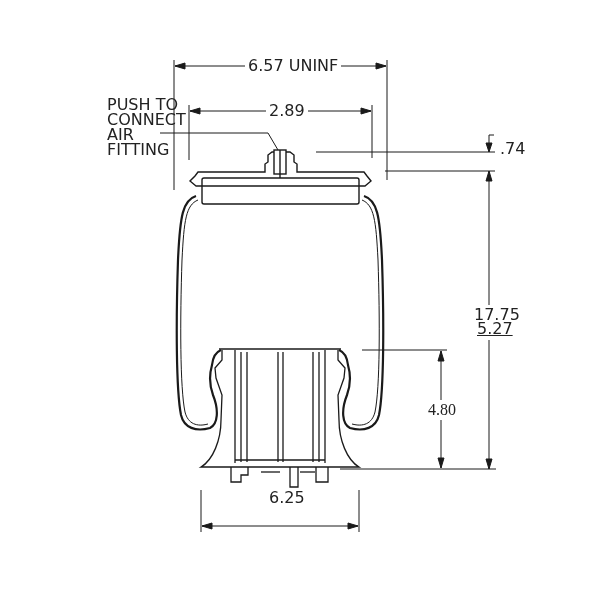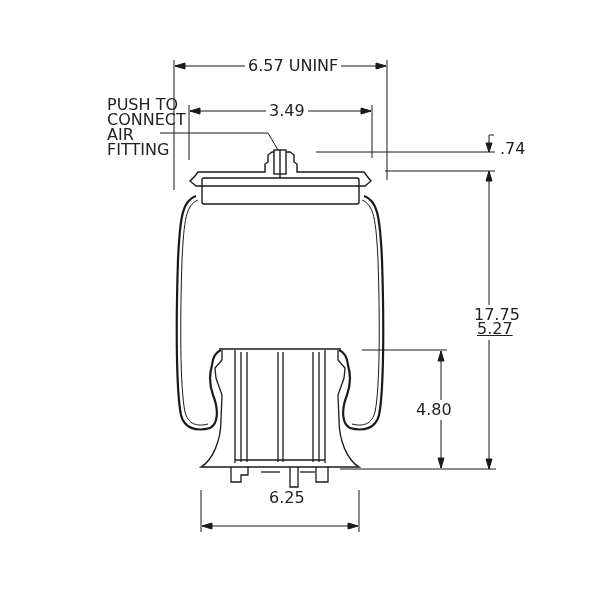--- a/index.html
+++ b/index.html
@@ -91,18 +91,18 @@
 </svg>
 
 <div class="callout" style="left:107px; top:97px;">
   <div>PUSH TO</div>
   <div>CONNECT</div>
   <div>AIR</div>
   <div>FITTING</div>
 </div>
 
 <div class="lbl" style="left:245px; top:59px; padding:0 3px;">6.57 UNINF</div>
-<div class="lbl" style="left:266px; top:104px; padding:0 3px;">3.49</div>
+<div class="lbl" style="left:266px; top:104px; padding:0 3px;">2.89</div>
 <div class="lbl" style="left:500px; top:127px;margin-top:15px;">.74</div>
 <div class="lbl" style="left:474px; top:308px; text-align:right; width:32px;">17.75</div>
 <div class="lbl" style="left:477px; top:322px; text-align:center; width:28px;text-decoration:underline;">5.27</div>
-<div class="lbl" style="left:416px; top:403px;">4.80</div>
+<div class="lbl" style="left:428px; top:403px;font-family:Liberation Serif, serif;">4.80</div>
 <div class="lbl" style="left:266px; top:491px; padding:0 3px;">6.25</div>
 
 </body></html>

